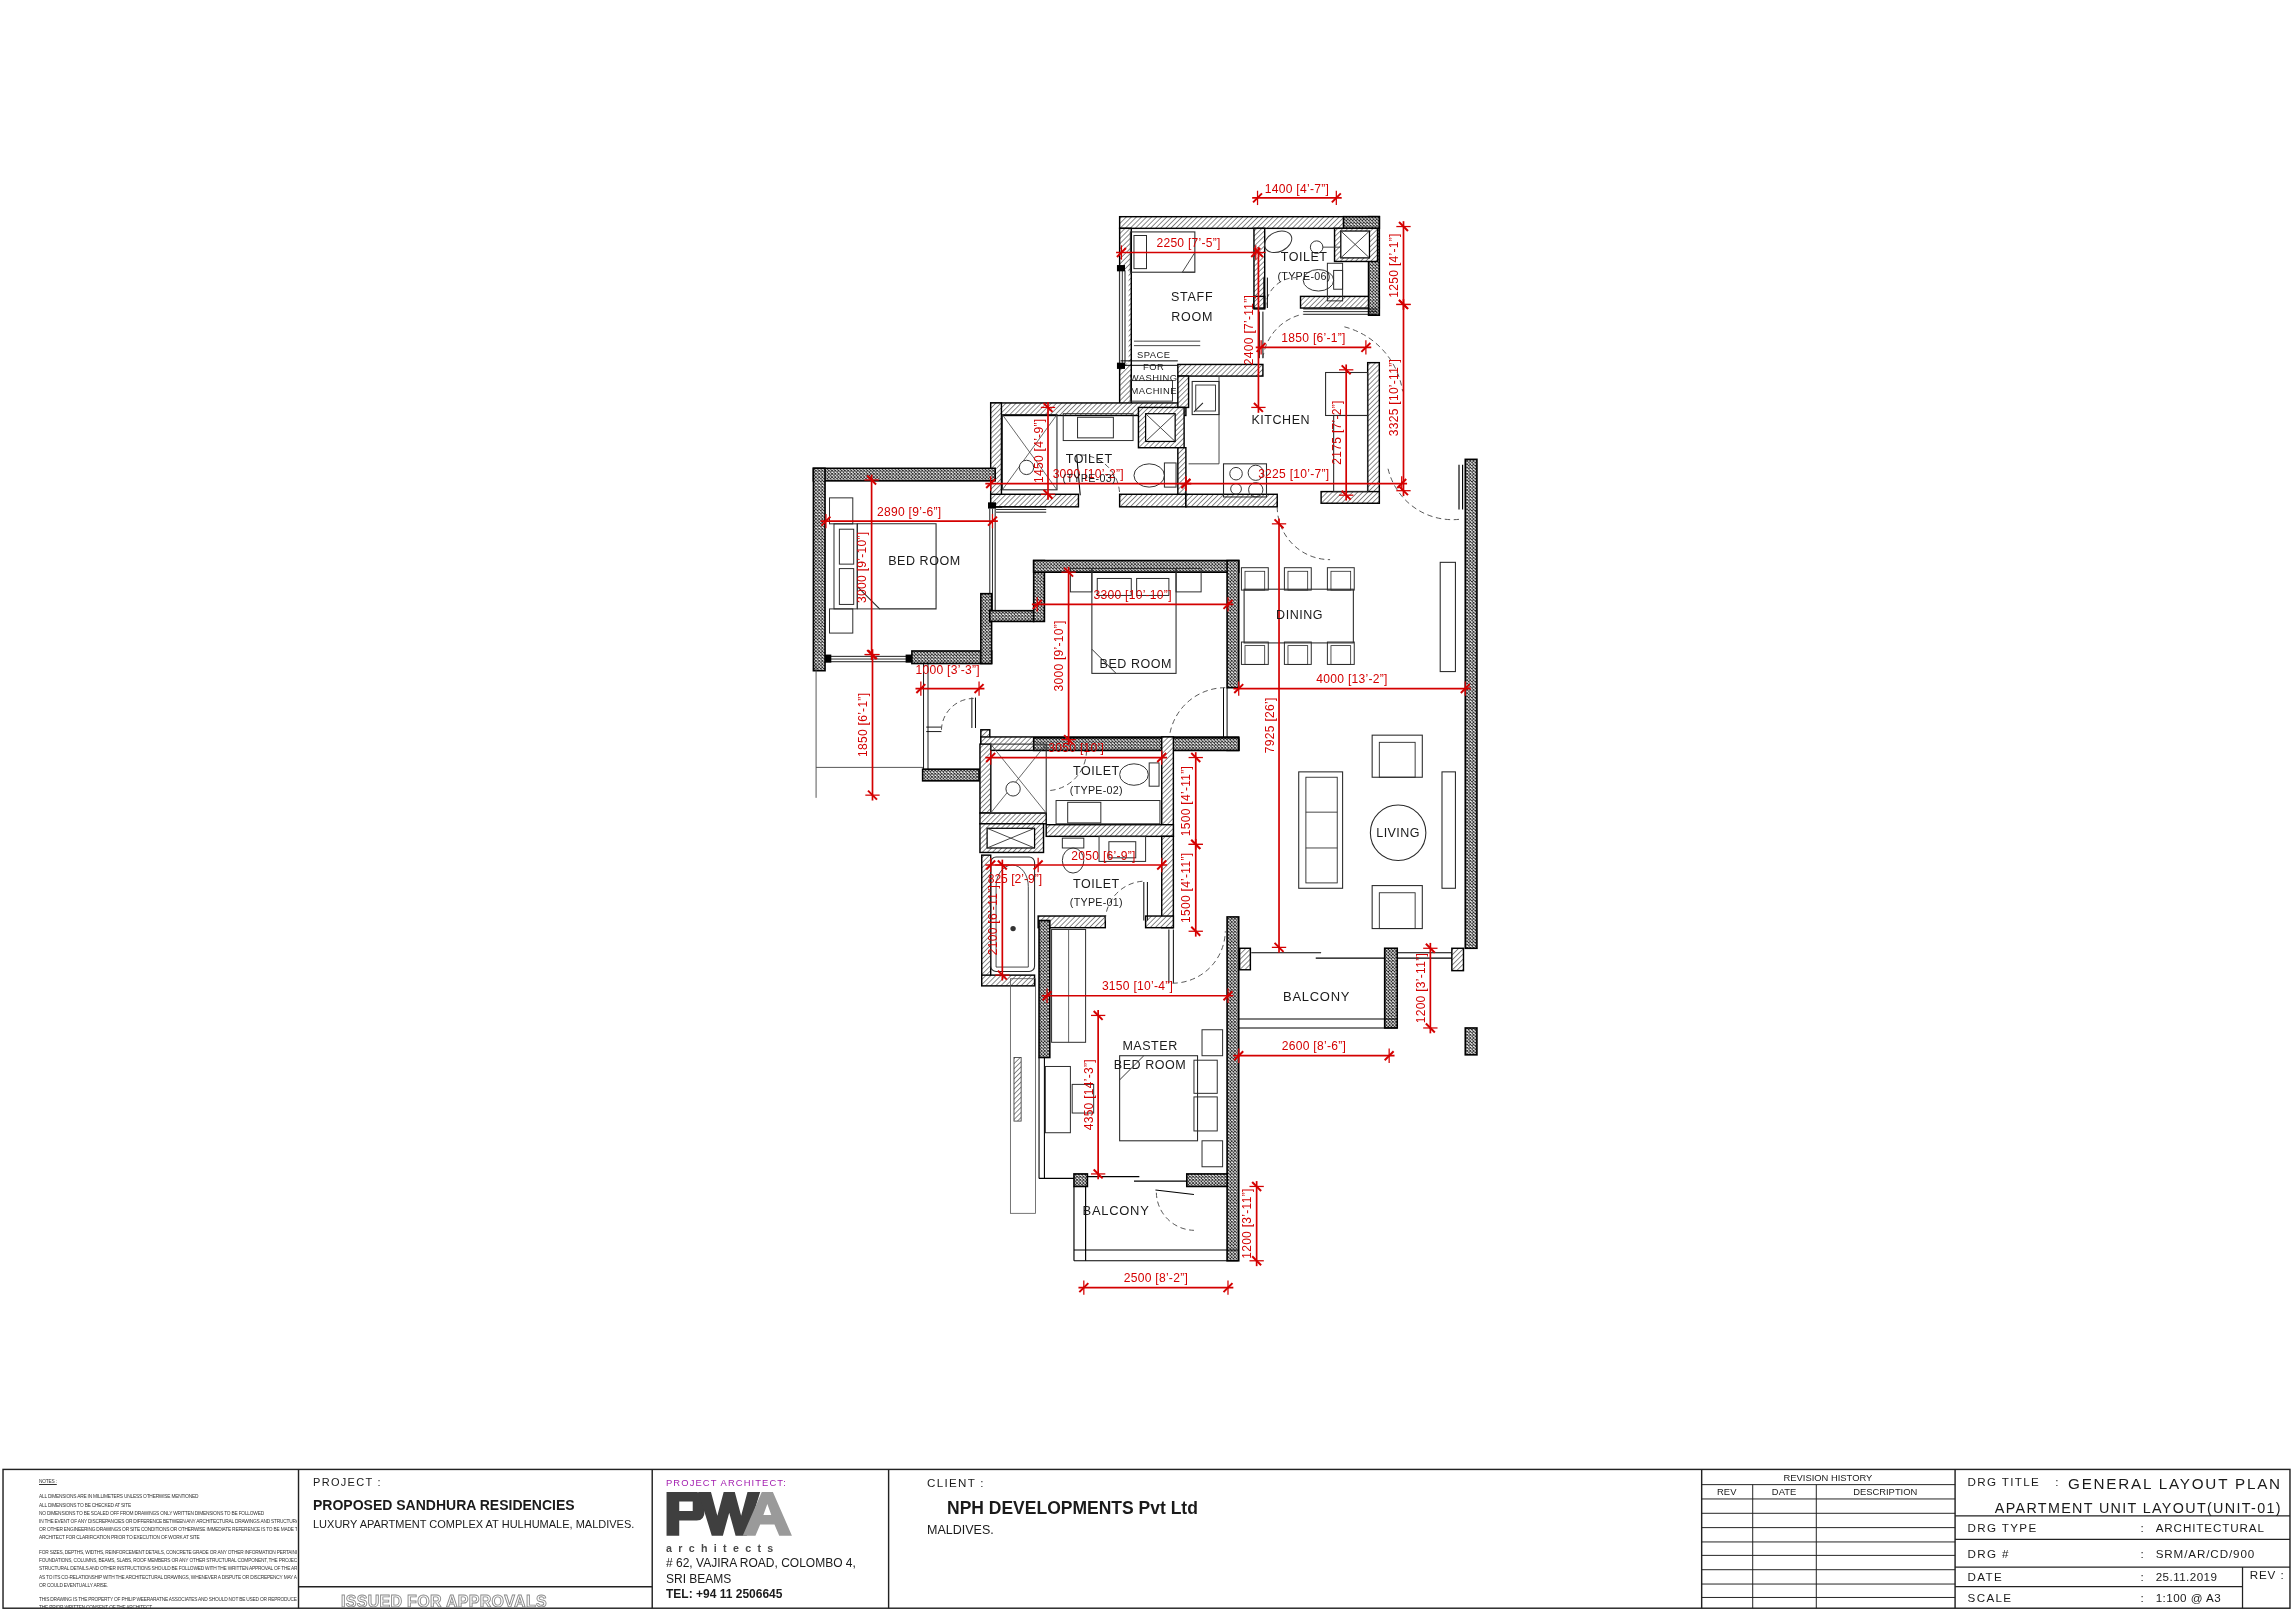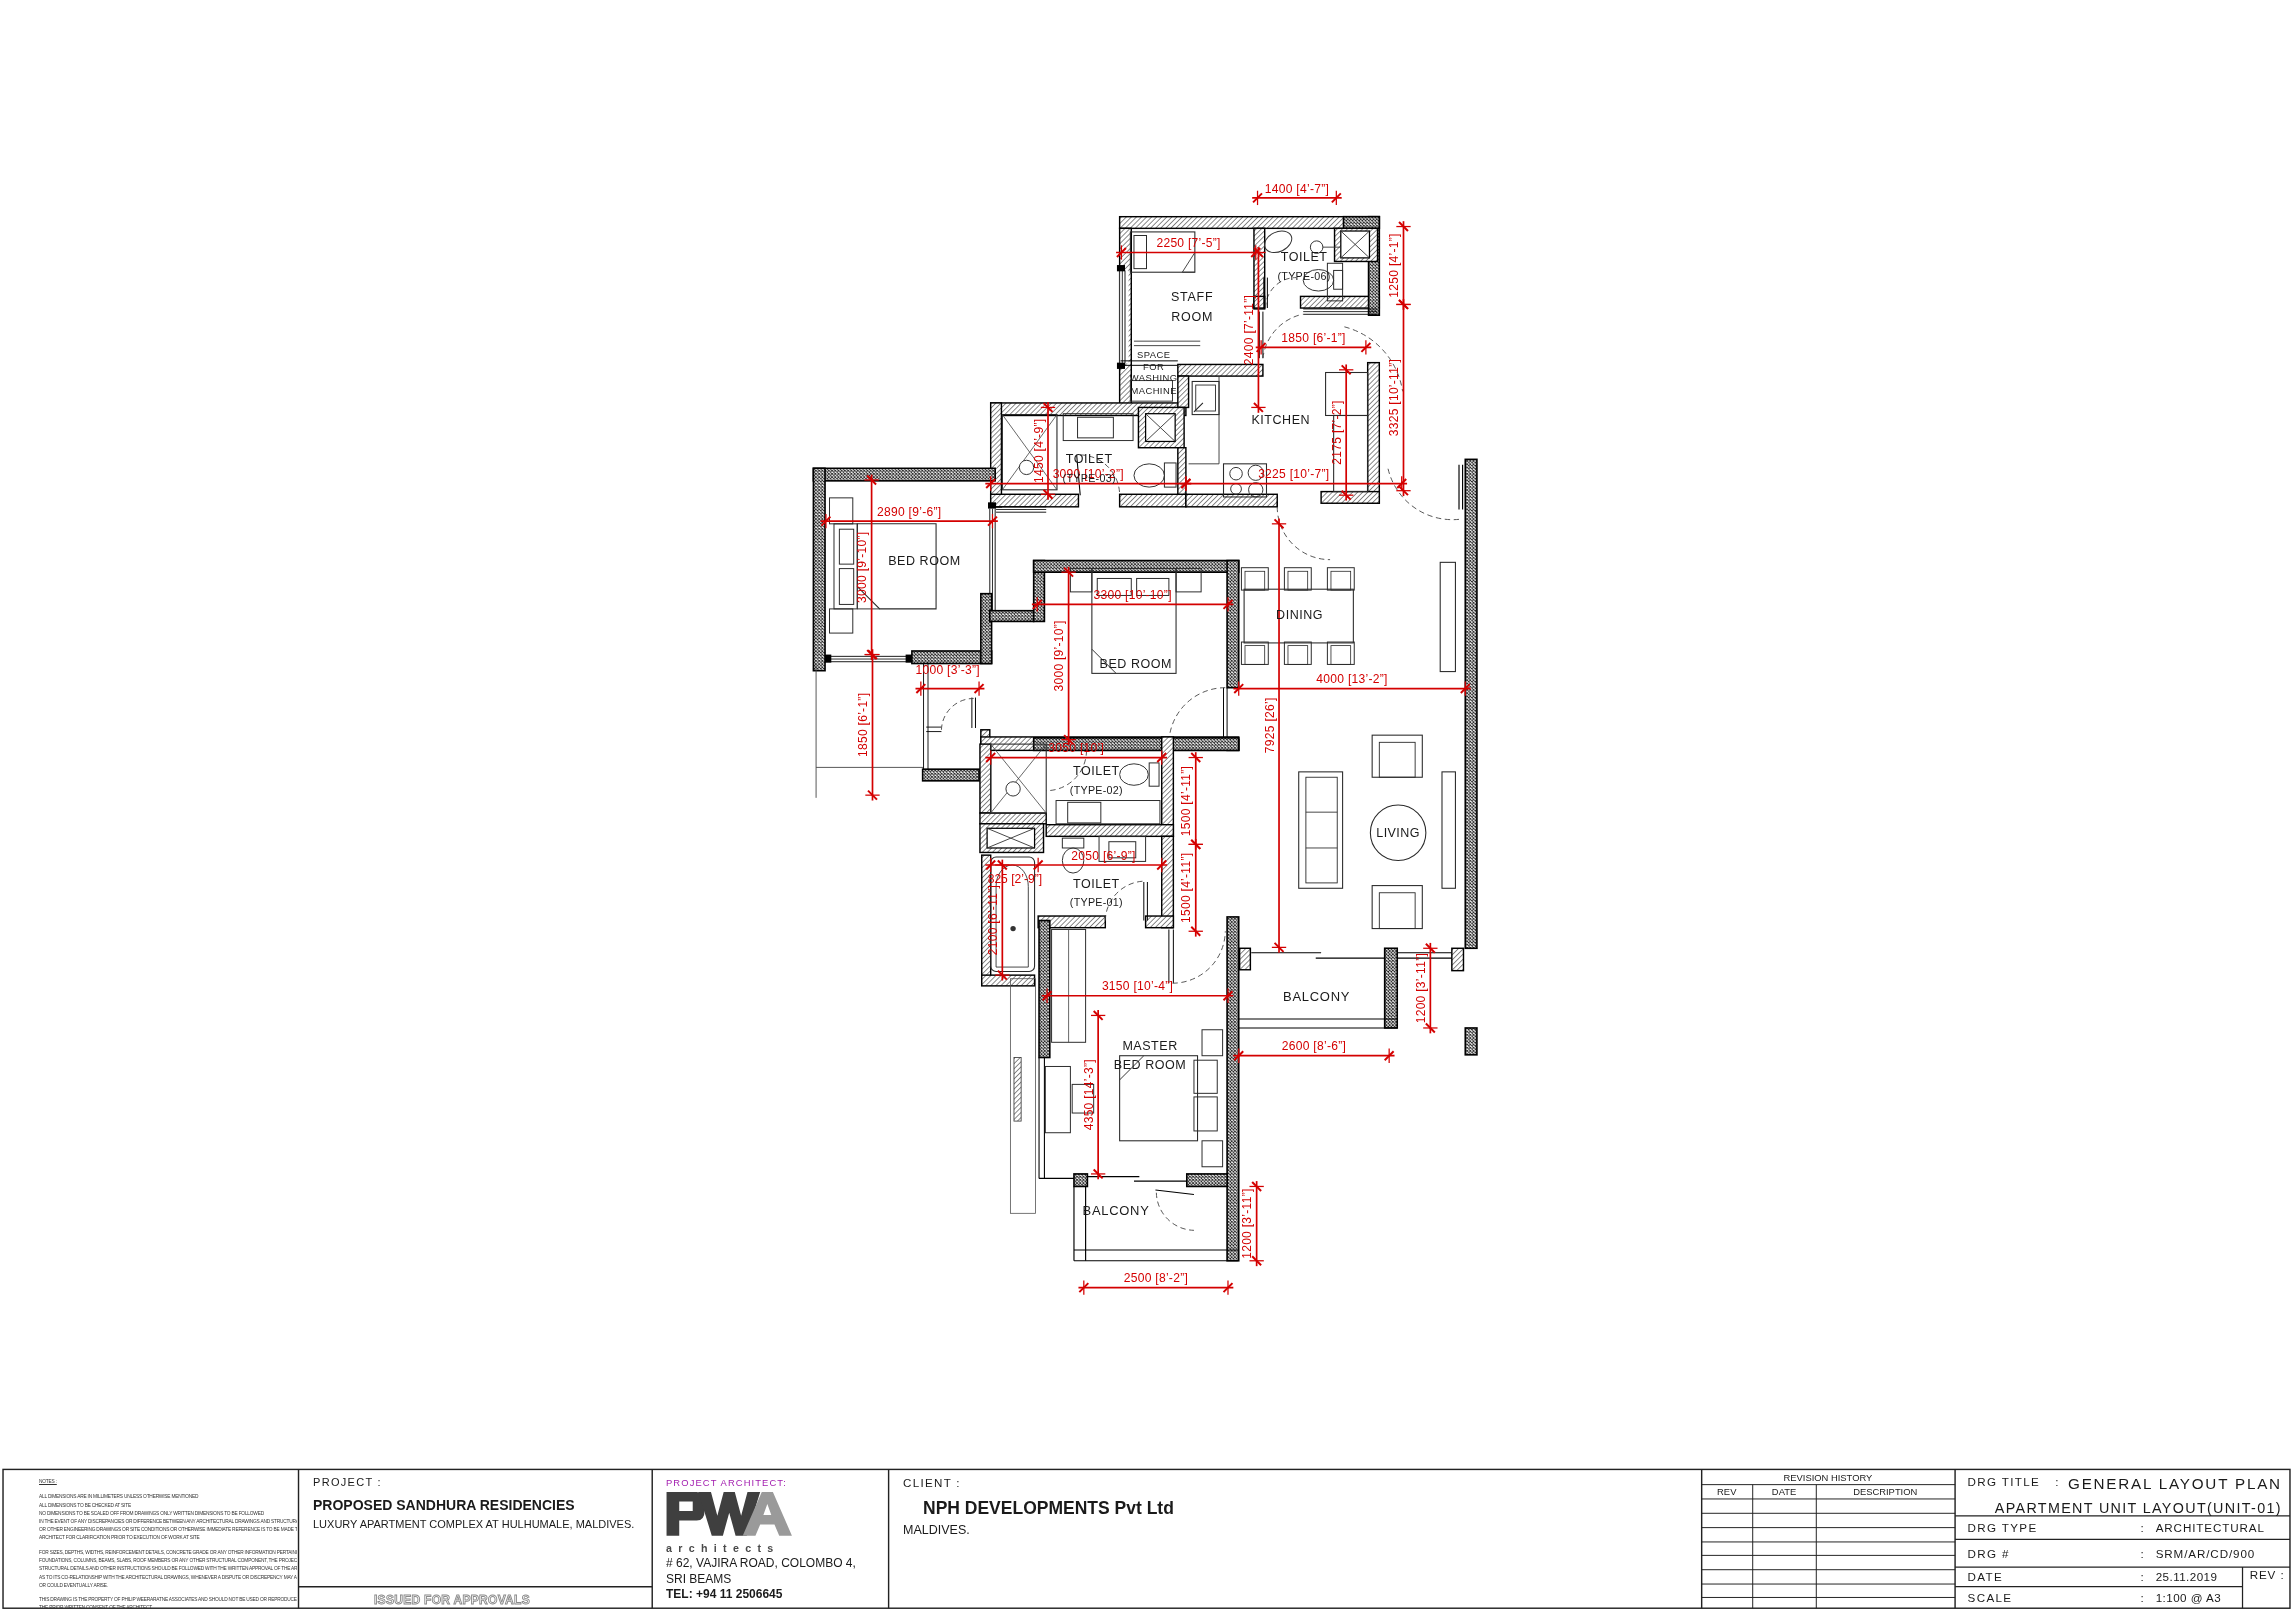--- a/index.html
+++ b/index.html
@@ -709,35 +709,35 @@
 <div style="margin-top:6.3px;">THIS DRAWING IS THE PROPERTY OF PHILIP WEERARATNE ASSOCIATES AND SHOULD NOT BE USED OR REPRODUCED WITHOUT</div>
 <div>THE PRIOR WRITTEN CONSENT OF THE ARCHITECT</div>
 </div>
 
 <div class="abs" style="left:313px;top:1476px;width:331px;color:#1a1a1a;">
 <div style="font-size:11px;letter-spacing:1.3px;">PROJECT :</div>
 <div style="font-size:14px;font-weight:bold;margin-top:9px;letter-spacing:0px;white-space:nowrap;">PROPOSED SANDHURA RESIDENCIES</div>
 <div style="font-size:11px;margin-top:5.4px;white-space:nowrap;">LUXURY APARTMENT COMPLEX AT HULHUMALE, MALDIVES.</div>
 </div>
 
-<div class="abs" style="left:298px;top:1593px;width:292px;text-align:center;font-size:12px;font-weight:bold;letter-spacing:0.3px;color:#fff;padding-left:8px;-webkit-text-stroke:0.9px #8a8a8a;">ISSUED FOR APPROVALS</div>
+<div class="abs" style="left:298px;top:1593px;width:292px;text-align:center;font-size:16px;font-weight:bold;letter-spacing:0.3px;color:#fff;-webkit-text-stroke:0.9px #8a8a8a;">ISSUED FOR APPROVALS</div>
 
 <div class="abs" style="left:666px;top:1477px;width:215px;color:#a21caf;">
 <div style="font-size:9.4px;letter-spacing:1.1px;">PROJECT ARCHITECT:</div>
 </div>
 
 <svg class="abs" style="left:666px;top:1492px" width="136" height="50" viewBox="0 0 170 63">
 <path d="M0,55 L0,0 L38,0 Q48,0 48,13 L48,23 Q48,36 38,36 L16,36 L16,55 Z M16,12 L16,24 L33,24 L33,12 Z" fill="#3f3f3f"></path>
 <path d="M40,0 L56,0 L64,30 L72,0 L86,0 L94,30 L102,0 L118,0 L101,55 L87,55 L79,26 L71,55 L57,55 Z" fill="#3f3f3f"></path>
 <path d="M96,55 L120,0 L134,0 L158,55 L142,55 L136,41 L118,41 L112,55 Z M122,29 L132,29 L127,15 Z" fill="#9a9a9a"></path>
 </svg>
 <div class="abs" style="left:666px;top:1542px;font-size:10.7px;font-weight:bold;letter-spacing:6.3px;color:#4a4a4a;">architects</div>
 <div class="abs" style="left:666px;top:1556px;width:219px;color:#1a1a1a;font-size:12px;line-height:15.7px;">
 <div># 62, VAJIRA ROAD, COLOMBO 4,</div>
 <div>SRI BEAMS</div>
 <div style="font-weight:bold;">TEL: +94 11 2506645</div>
 </div>
 
-<div class="abs" style="left:903px;top:1476px;width:448px;color:#1a1a1a;">
+<div class="abs" style="left:927px;top:1476px;width:448px;color:#1a1a1a;">
 <div style="font-size:11.6px;letter-spacing:1.3px;">CLIENT :</div>
 <div style="font-size:17.5px;font-weight:bold;margin-top:9px;letter-spacing:0px;white-space:nowrap;margin-left:20px;">NPH DEVELOPMENTS Pvt Ltd</div>
 <div style="font-size:12.5px;margin-top:3.6px;">MALDIVES.</div>
 </div>
 
 </body></html>

